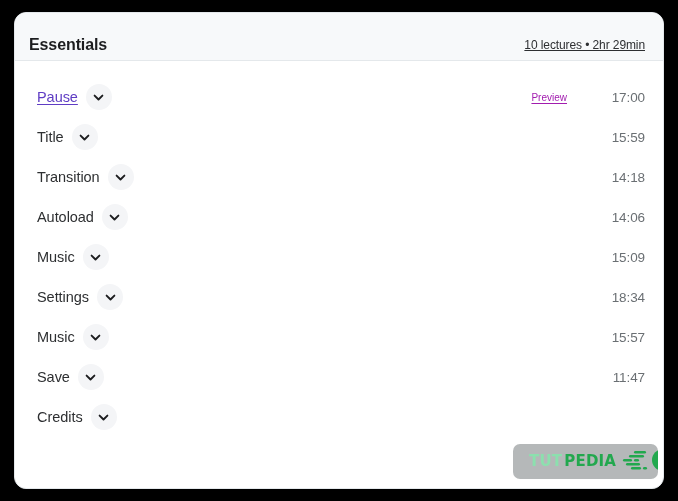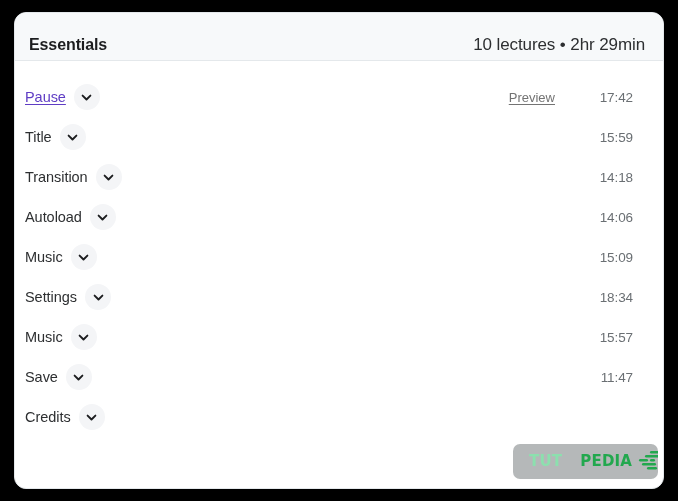--- a/index.html
+++ b/index.html
@@ -50,30 +50,32 @@
   }
 
   .section-title {
     font-size: 16px;
     font-weight: 700;
     color: #1c1d1f;
     letter-spacing: -0.1px;
   }
 
   .section-meta {
-    font-size: 17px;
+    font-size: 12px;
     font-weight: 400;
     color: #2d2f31;
     letter-spacing: -0.1px;
     white-space: nowrap;
+    text-decoration: underline;
   }
 
   
   .lecture-list {
-    padding: 16px 12px 0 0;
+    padding: 16px 0 0 0;
+    margin-left: 12px;
   }
 
   .lecture-row {
     position: relative;
     height: 40px;
     display: flex;
     align-items: center;
     padding: 0 18px 0 10px;
   }
 
@@ -114,22 +116,22 @@
 
   .lecture-spacer { flex: 1 1 auto; }
 
   .lecture-right {
     display: flex;
     align-items: center;
     flex: 0 0 auto;
   }
 
   .preview-link {
-    font-size: 13px;
-    color: #737373;
+    font-size: 10px;
+    color: #a21caf;
     text-decoration: underline;
     text-underline-offset: 2px;
     cursor: pointer;
     margin-right: 38px;
   }
 
   .lecture-duration {
     font-size: 13.5px;
     color: #6a6f73;
     letter-spacing: -0.1px;
@@ -158,21 +160,21 @@
 
   .wm-text {
     font-size: 15px;
     font-weight: 700;
     letter-spacing: 0.2px;
     font-family: "DejaVu Sans", sans-serif;
     line-height: 1;
   }
 
   .wm-tut { color: #8ce0ae; }
-  .wm-pedia { color: #22a84e; margin-left: 16px; }
+  .wm-pedia { color: #22a84e; margin-left: 0; }
 
   .wm-marks { margin-left: 2px; flex: 0 0 auto; }
   .wm-play  { margin-left: -2px; flex: 0 0 auto; }
 </style>
 </head>
 <body>
 
 <div class="page">
 
   <div class="section-card">
@@ -188,21 +190,21 @@
             <span class="lecture-title is-link">Pause</span>
             <span class="chevron-btn">
               <svg width="13" height="13" viewBox="0 0 13 13">
                 <path d="M2.6 4.6 L6.5 8.5 L10.4 4.6" fill="none" stroke="#1c1d1f" stroke-width="1.9" stroke-linecap="round" stroke-linejoin="round"></path>
               </svg>
             </span>
           </div>
           <div class="lecture-spacer"></div>
           <div class="lecture-right">
             <span class="preview-link">Preview</span>
-            <span class="lecture-duration">17:42</span>
+            <span class="lecture-duration">17:00</span>
           </div>
         </div>
         <div class="lecture-row">
           <div class="lecture-left">
             <span class="lecture-title">Title</span>
             <span class="chevron-btn">
               <svg width="13" height="13" viewBox="0 0 13 13">
                 <path d="M2.6 4.6 L6.5 8.5 L10.4 4.6" fill="none" stroke="#1c1d1f" stroke-width="1.9" stroke-linecap="round" stroke-linejoin="round"></path>
               </svg>
             </span>

